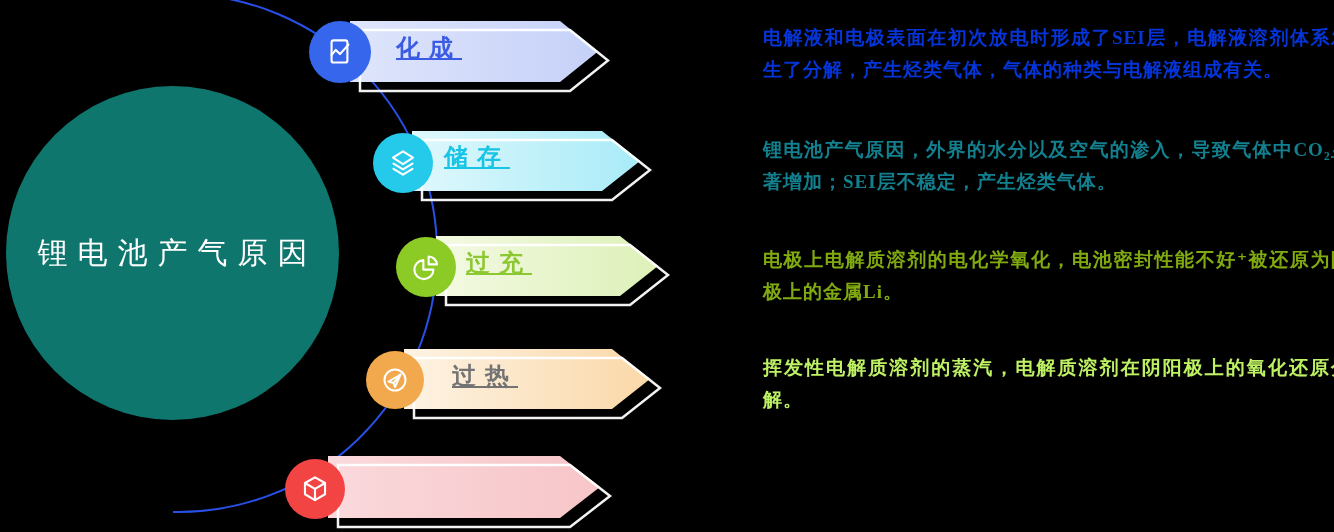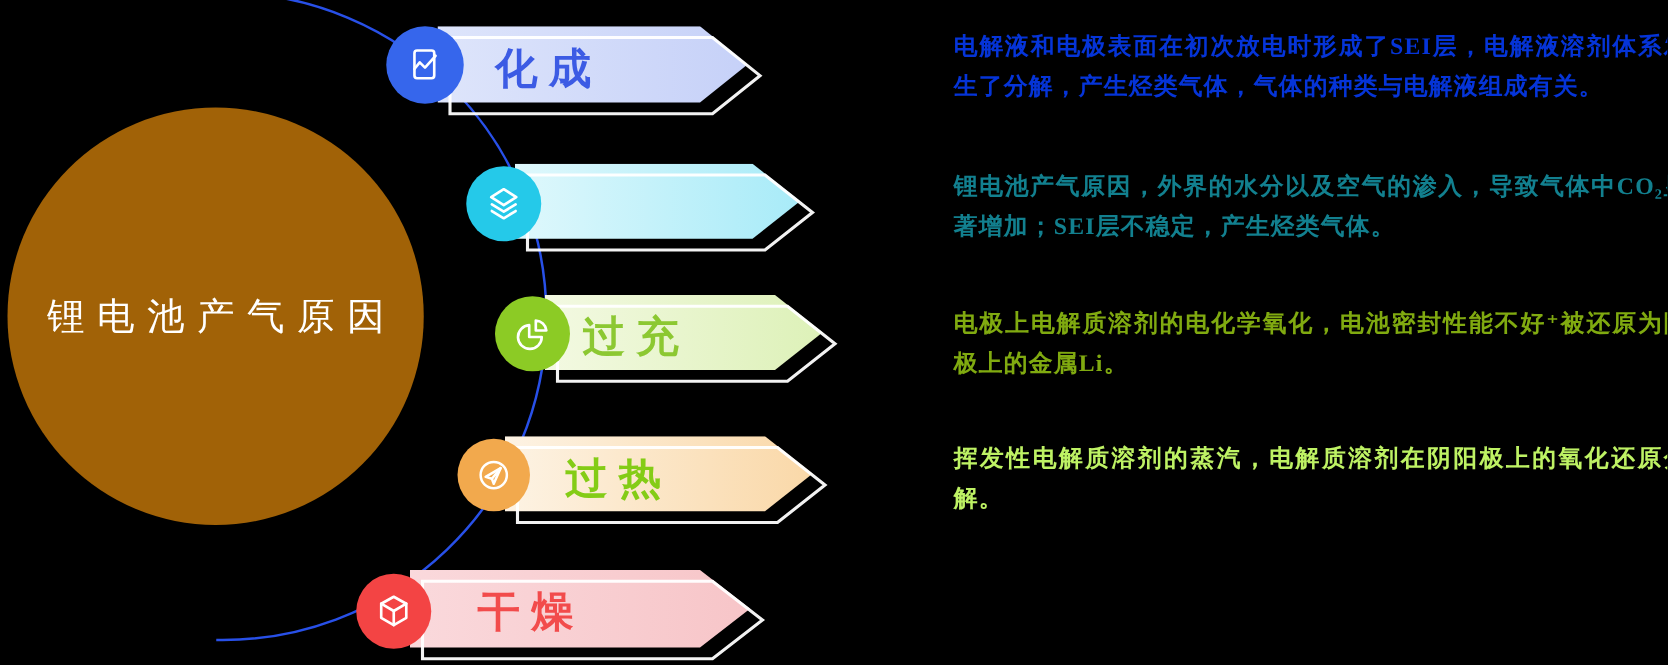--- a/index.html
+++ b/index.html
@@ -1,24 +1,24 @@
 <!DOCTYPE html>
 <html><head>
 <meta charset="utf-8">
 <style>
   html,body{margin:0;padding:0;background:#000;}
   .canvas{position:relative;width:1334px;height:532px;background:#000;overflow:hidden;
           font-family:"Liberation Serif","DejaVu Serif",serif;}
   svg{display:block;}
   .arc-svg{position:absolute;left:0;top:0;width:1334px;height:532px;}
   .main-circle{position:absolute;left:6px;top:86px;width:333px;height:334px;border-radius:50%;
-               background:#a16207;display:flex;align-items:center;justify-content:center;}
+               background:#0f766e;display:flex;align-items:center;justify-content:center;}
   .main-title{color:#fff;font-size:30px;letter-spacing:10px;text-indent:10px;font-weight:400;}
   .banner{position:absolute;}
-  .banner-label{position:absolute;font-weight:bold;font-size:34px;letter-spacing:9px;white-space:nowrap;}
+  .banner-label{position:absolute;font-weight:bold;font-size:24px;letter-spacing:9px;white-space:nowrap;text-decoration:underline;}
   .icon-badge{position:absolute;border-radius:50%;display:flex;align-items:center;justify-content:center;}
   .icon-badge svg{stroke:#fff;fill:none;stroke-width:2;stroke-linejoin:round;stroke-linecap:round;}
   .desc{position:absolute;left:745px;width:588px;font-size:19px;font-weight:bold;
         line-height:32px;letter-spacing:1px;text-align:justify;margin-left:18px;}
   
   .banner-1{left:350px;top:21px;}
   .label-1{left:396px;top:32px;color:#3C5BE4;}
   .badge-1{left:309px;top:21px;width:62px;height:62px;background:#3666EC;}
   .desc-1{top:22px;color:#0534D8;}
   
@@ -26,21 +26,21 @@
   .label-2{left:444px;top:141px;color:#18C4E6;}
   .badge-2{left:373px;top:133px;width:60px;height:60px;background:#25C9E9;}
   .desc-2{top:134px;color:#12808F;}
   
   .banner-3{left:436px;top:236px;}
   .label-3{left:466px;top:247px;color:#8CC832;}
   .badge-3{left:396px;top:237px;width:60px;height:60px;background:#8CCB25;}
   .desc-3{top:244px;color:#80AA10;}
   
   .banner-4{left:404px;top:349px;}
-  .label-4{left:452px;top:360px;color:#84cc16;text-align:right;}
+  .label-4{left:452px;top:360px;color:#737373;text-align:right;}
   .badge-4{left:366px;top:351px;width:58px;height:58px;background:#F2A94D;}
   .desc-4{top:352px;color:#bef264;}
   
   .banner-5{left:328px;top:456px;}
   .label-5{left:382px;top:467px;color:#F24B4B;}
   .badge-5{left:285px;top:459px;width:60px;height:60px;background:#F34444;}
   .desc-5{top:456px;color:#F31111;}
   .outline{fill:none;stroke:rgba(255,255,255,0.95);stroke-width:2.5;}
 </style>
 </head>
@@ -85,20 +85,21 @@
     <polygon points="0,0 190,0 228,30 190,60 0,60" fill="url(#g2)"></polygon>
     <polygon class="outline" points="10,9 200,9 238,39 200,69 10,69"></polygon>
   </svg>
   <div class="icon-badge badge-2">
     <svg width="38" height="38" viewBox="0 0 36 36">
       <path d="M18 7 L27.5 13 L18 19 L8.5 13 Z"></path>
       <path d="M9 18.5 L18 24 L27 18.5"></path>
       <path d="M9 23.5 L18 29 L27 23.5"></path>
     </svg>
   </div>
+  <div class="banner-label label-2">储存</div>
   <div class="desc desc-2">锂电池产气原因，外界的水分以及空气的渗入，导致气体中CO₂显著增加；SEI层不稳定，产生烃类气体。</div>
 
   <svg class="banner banner-3" width="235" height="72" viewBox="0 0 235 72">
     <defs>
         <linearGradient id="g3" x1="0" y1="0" x2="1" y2="0">
       <stop offset="0" stop-color="#F3F9E2"></stop>
           <stop offset="1" stop-color="#DDF1B8"></stop>
         </linearGradient>
       </defs>
     <polygon points="0,0 184,0 222,30 184,60 0,60" fill="url(#g3)"></polygon>
@@ -143,15 +144,14 @@
     <polygon points="0,0 232,0 272,31 232,62 0,62" fill="url(#g5)"></polygon>
     <polygon class="outline" points="10,9 242,9 282,40 242,71 10,71"></polygon>
   </svg>
   <div class="icon-badge badge-5">
     <svg width="38" height="38" viewBox="0 0 36 36">
       <path d="M18 7 L27.5 12.3 L27.5 23 L18 28.5 L8.5 23 L8.5 12.3 Z"></path>
       <path d="M8.5 12.3 L18 17.8 L27.5 12.3"></path>
       <path d="M18 17.8 L18 28.5"></path>
     </svg>
   </div>
-  <div class="banner-label label-5">干燥</div>
 
 </div>
 
 </body></html>

